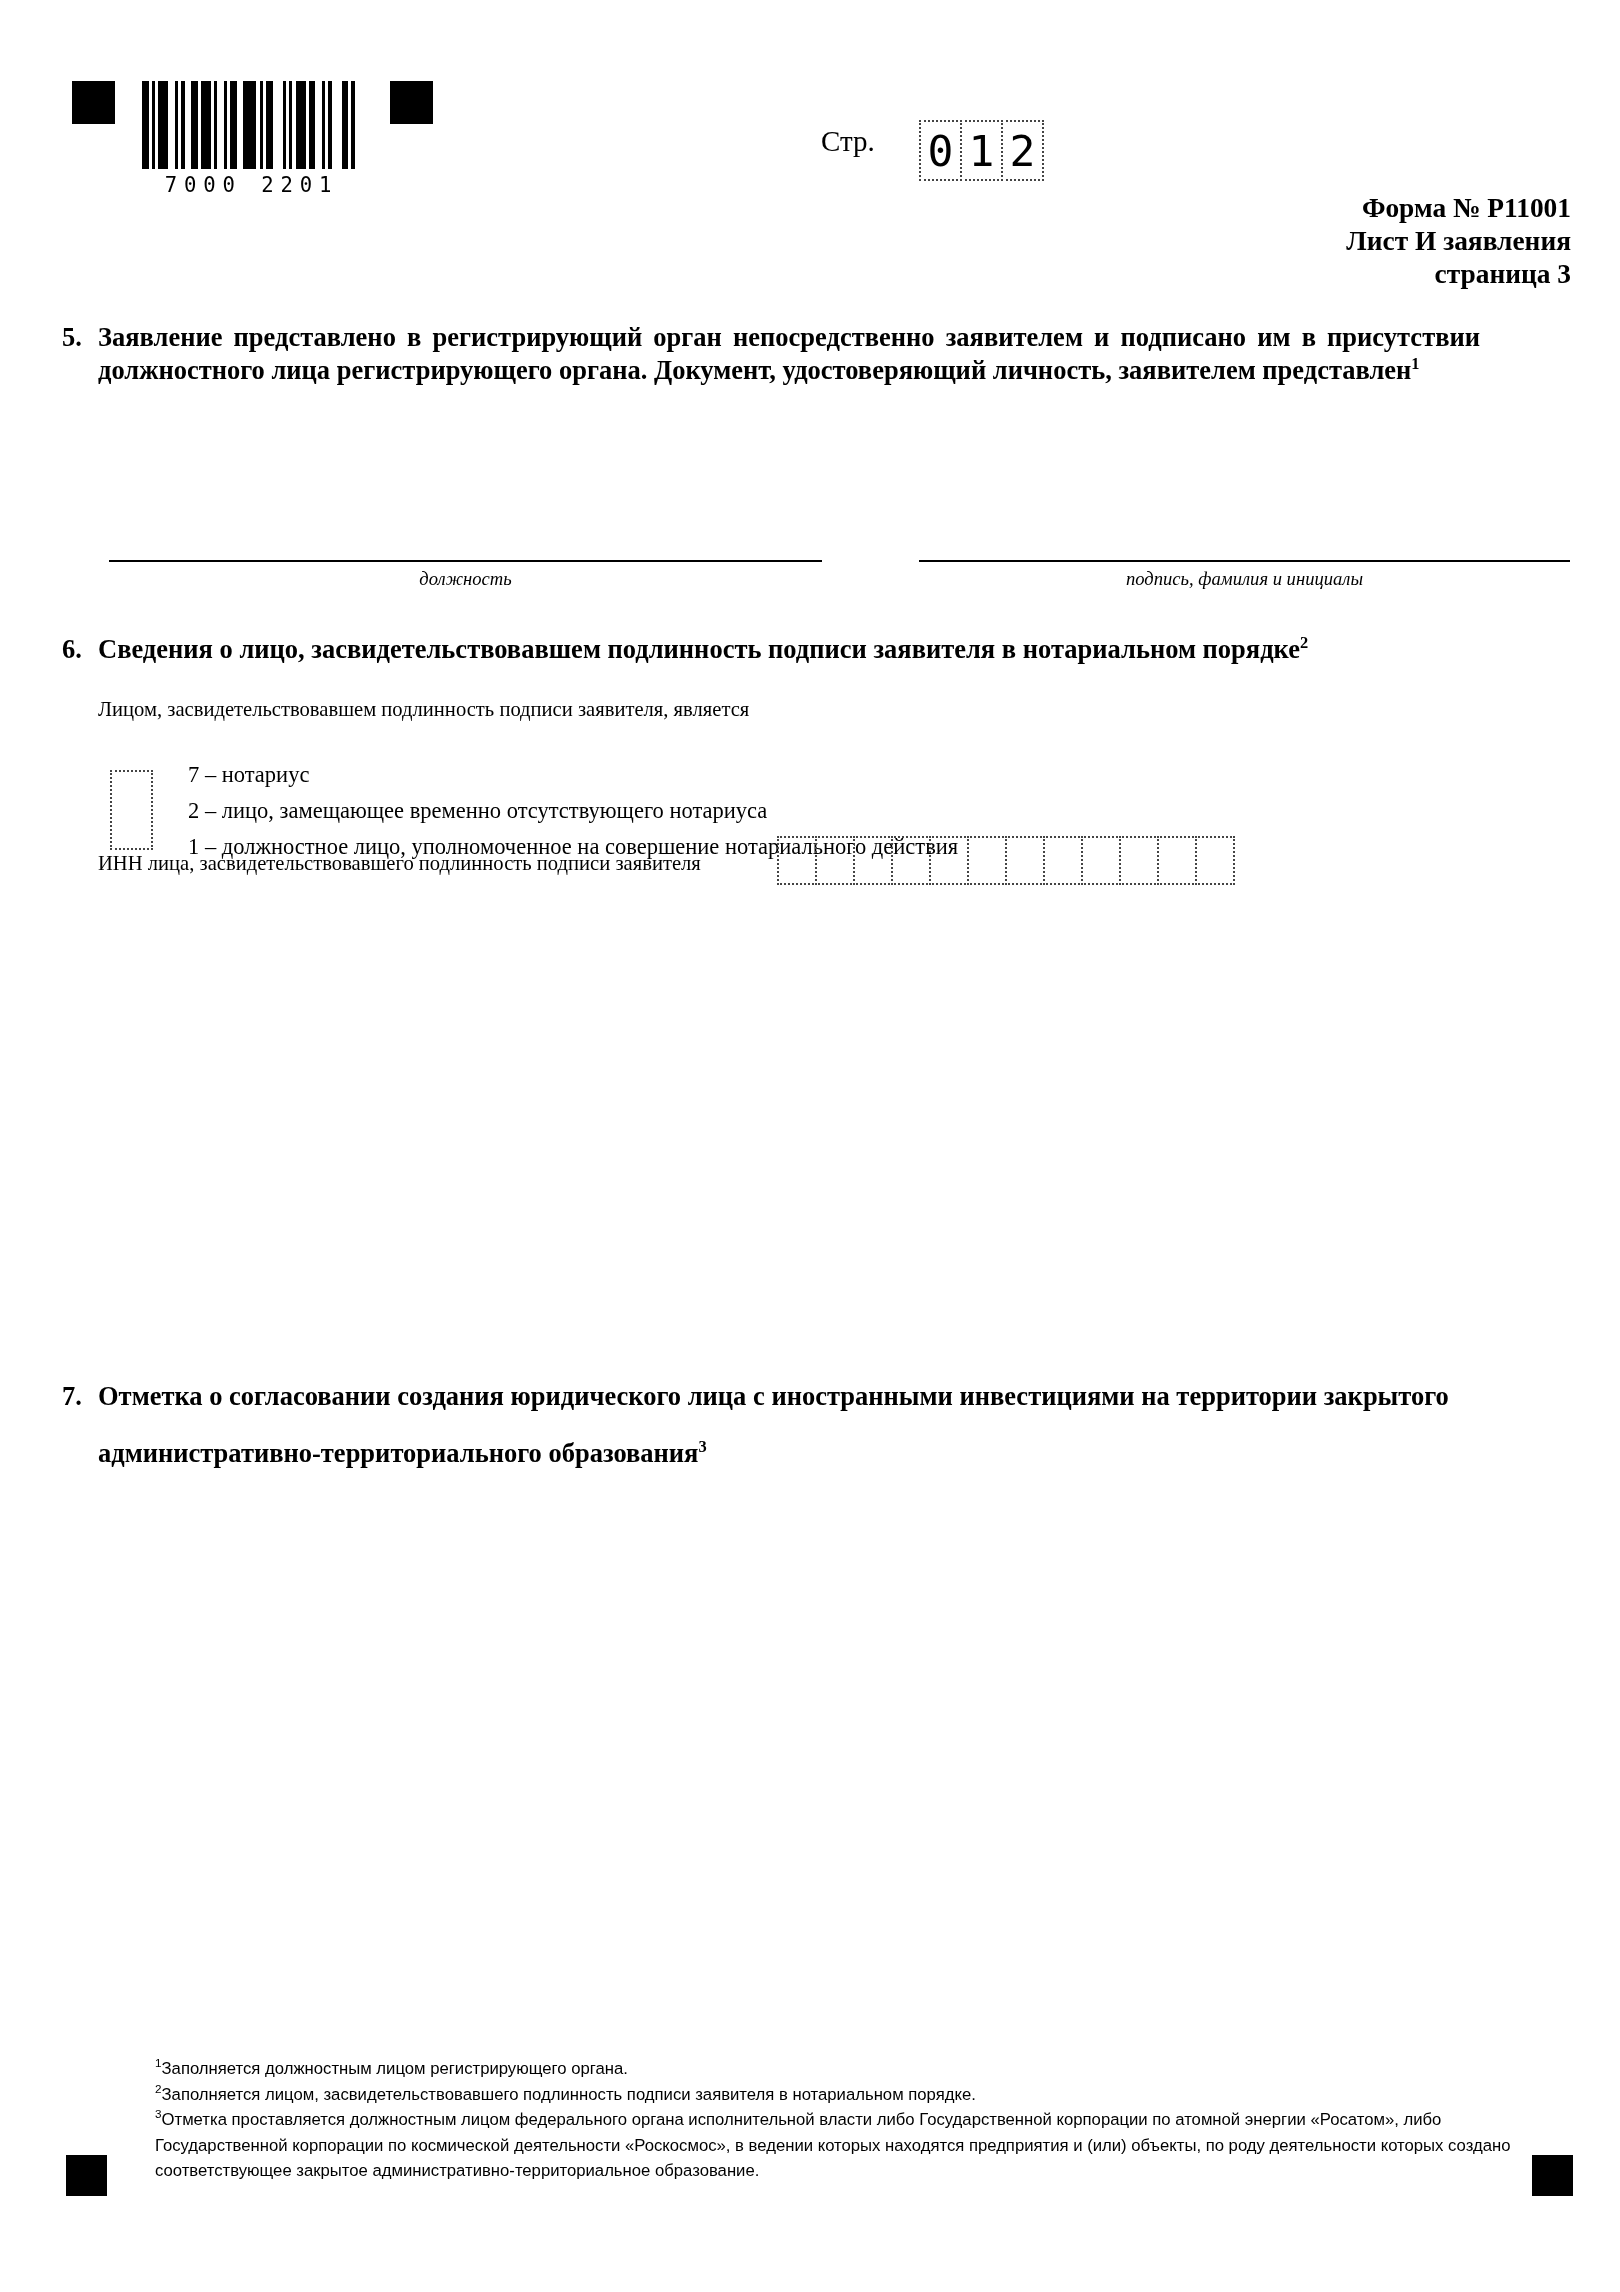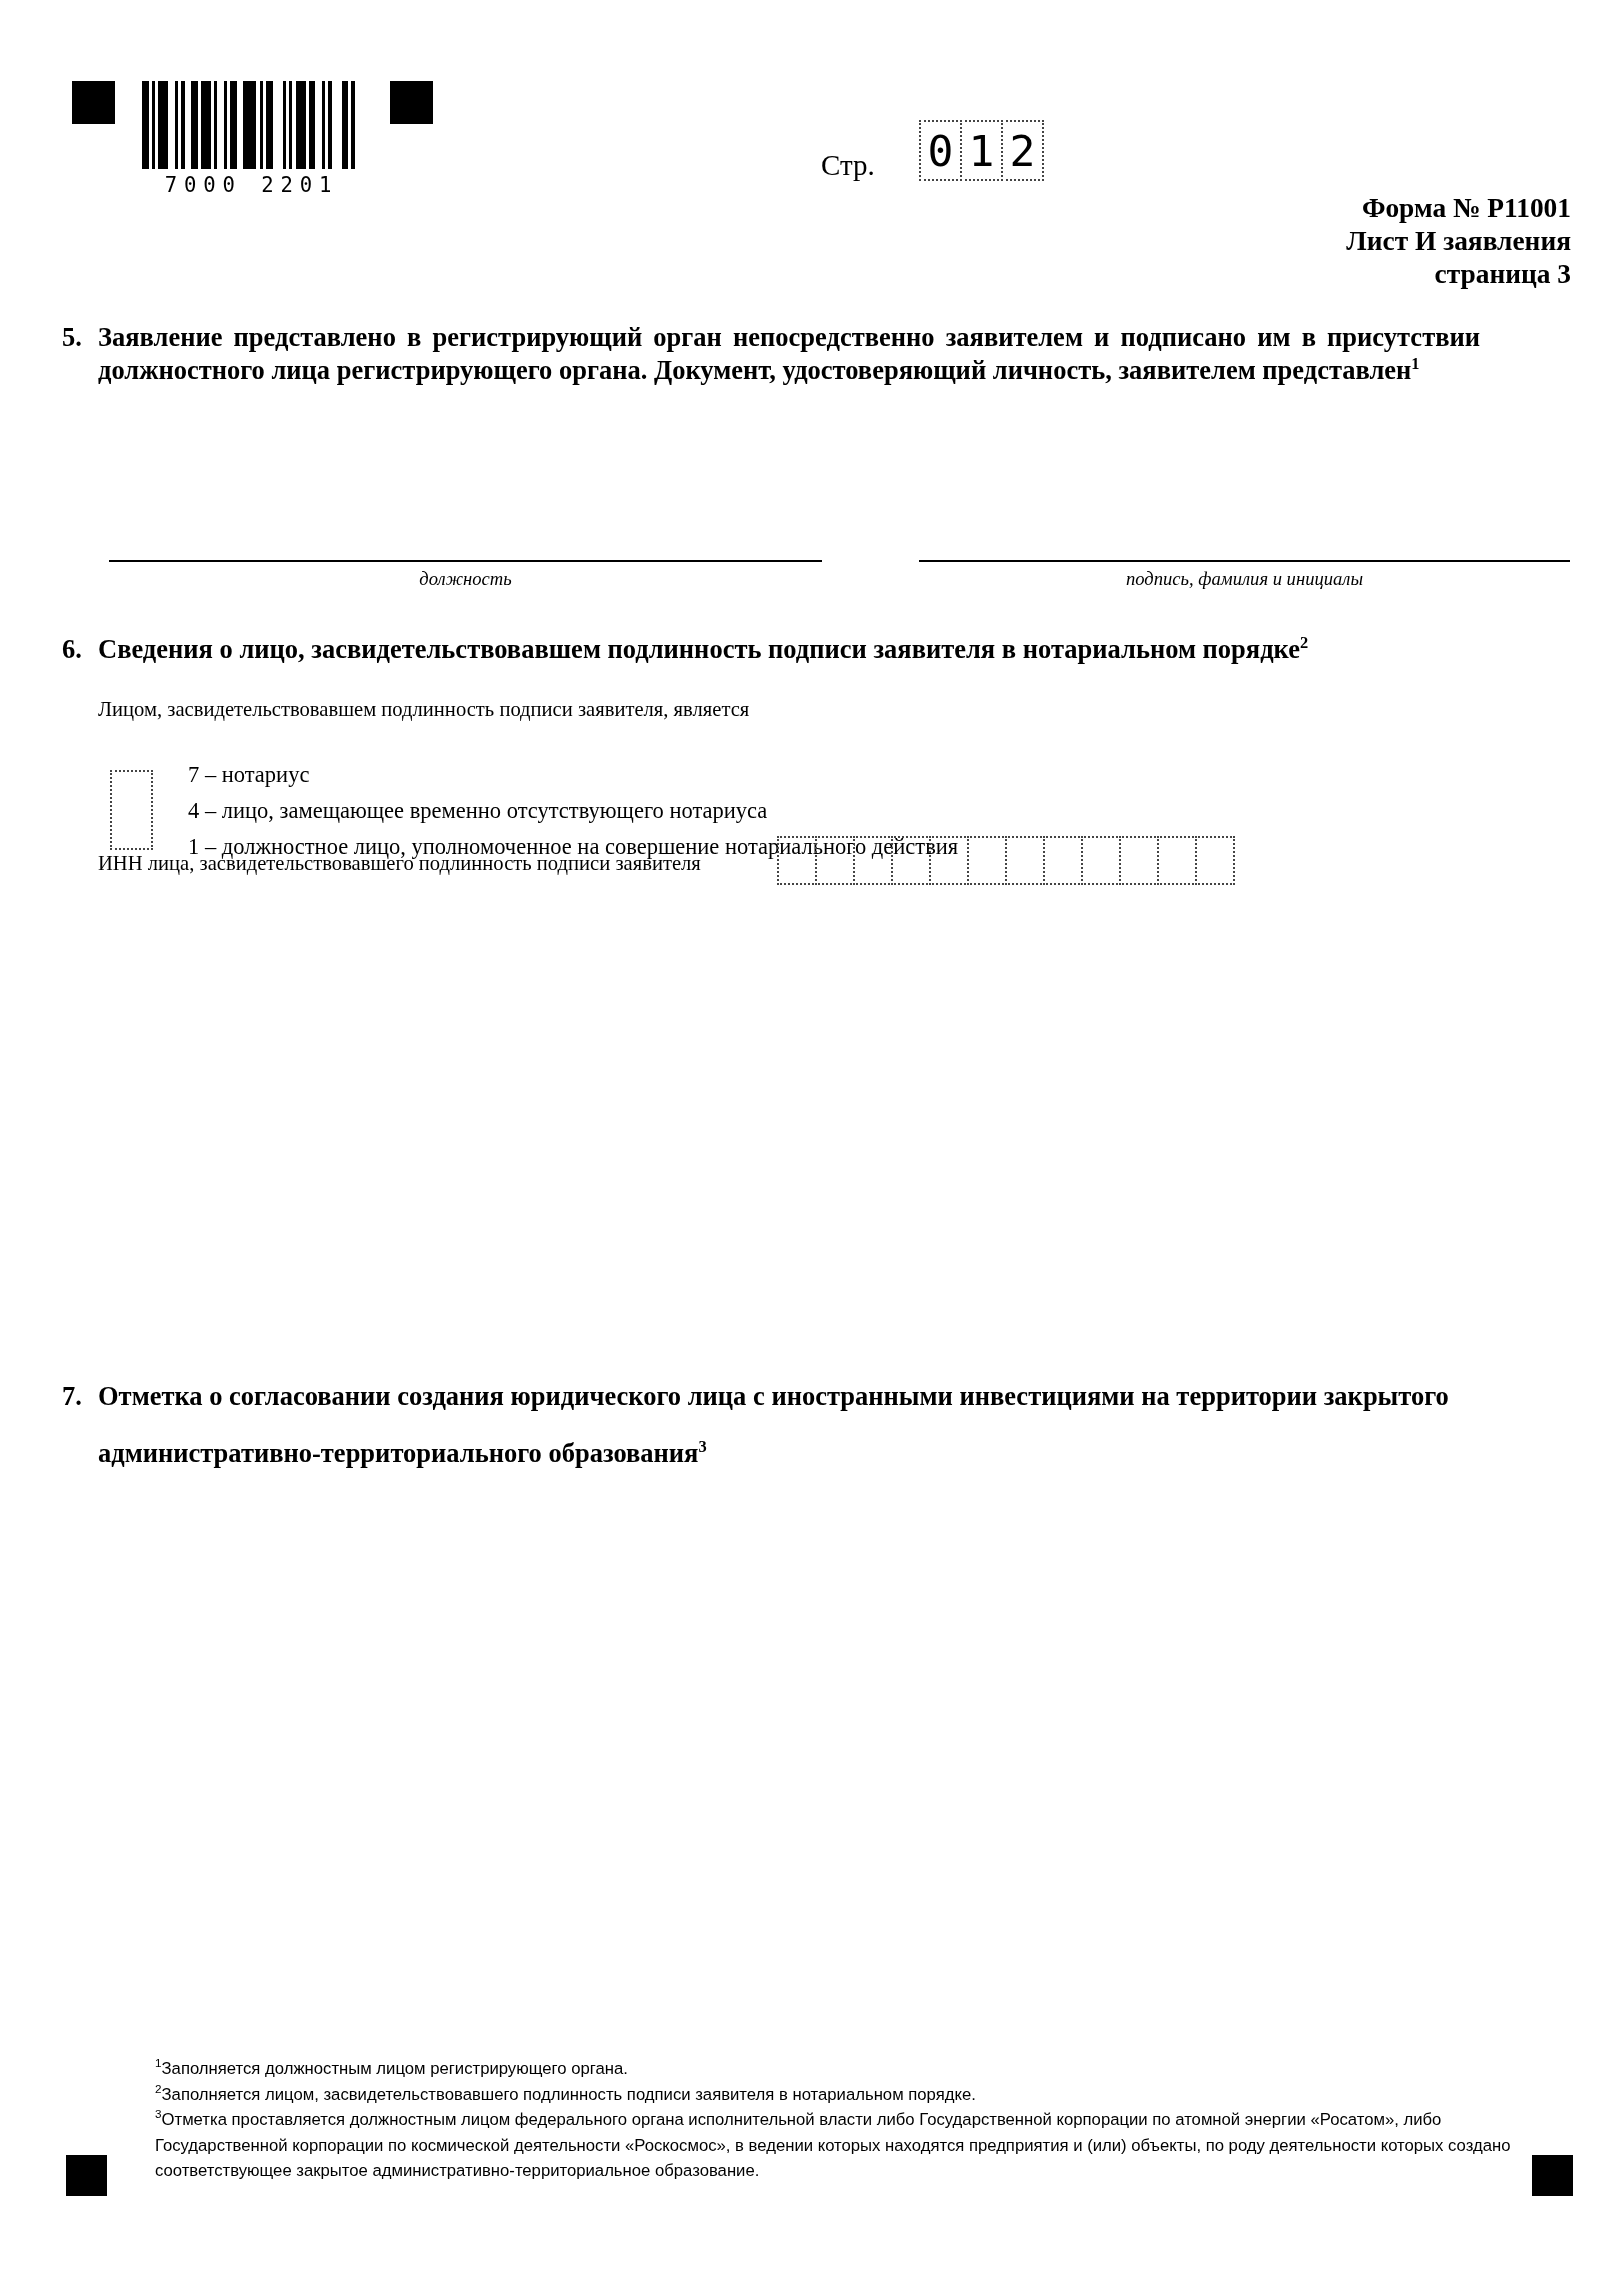--- a/index.html
+++ b/index.html
@@ -20,21 +20,21 @@
   #barcode { left:142px; top:81px; width:219px; height:88px; display:flex; align-items:stretch; }
   #barcode .bar { height:100%; }
   #barcode-number {
     left:142px; top:173px; width:219px;
     text-align:center;
     font-family:"DejaVu Sans Mono", monospace;
     font-size:20.6px; letter-spacing:6.9px; white-space:nowrap;
   }
 
   
-  #page-label { left:821px; top:125px; font-size:29px;margin-top:24px; }
+  #page-label { left:821px; top:125px; font-size:29px; }
   #page-digit-boxes { left:919px; top:120px; display:flex; }
   .digit-cell {
     width:39px; height:57px;
     border:2px dotted #444;
     margin-left:-2px;
     display:flex; align-items:center; justify-content:center;
     font-family:"DejaVu Sans Mono", monospace;
     font-size:43px; font-weight:400;
   }
   .digit-cell:first-child { margin-left:0; }
@@ -173,21 +173,21 @@
   <div class="abs section" id="section6">
     <span class="sec-num">6.</span><span>Сведения о лицо, засвидетельствовавшем подлинность подписи заявителя в нотариальном порядке</span><sup>2</sup>
   </div>
 
   <div class="abs" id="section6-intro">Лицом, засвидетельствовавшем подлинность подписи заявителя, является</div>
 
   <div class="abs" id="notary-type-box"></div>
 
   <div class="abs" id="notary-options">
     <div>7 – нотариус</div>
-    <div>4 – лицо, замещающее временно отсутствующего нотариуса</div>
+    <div>2 – лицо, замещающее временно отсутствующего нотариуса</div>
     <div>1 – должностное лицо, уполномоченное на совершение нотариального действия</div>
   </div>
 
   <div class="abs" id="inn-label">ИНН лица, засвидетельствовавшего подлинность подписи заявителя</div>
   <div class="abs" id="inn-grid">
     <div class="inn-cell"></div>
     <div class="inn-cell"></div>
     <div class="inn-cell"></div>
     <div class="inn-cell"></div>
     <div class="inn-cell"></div>

